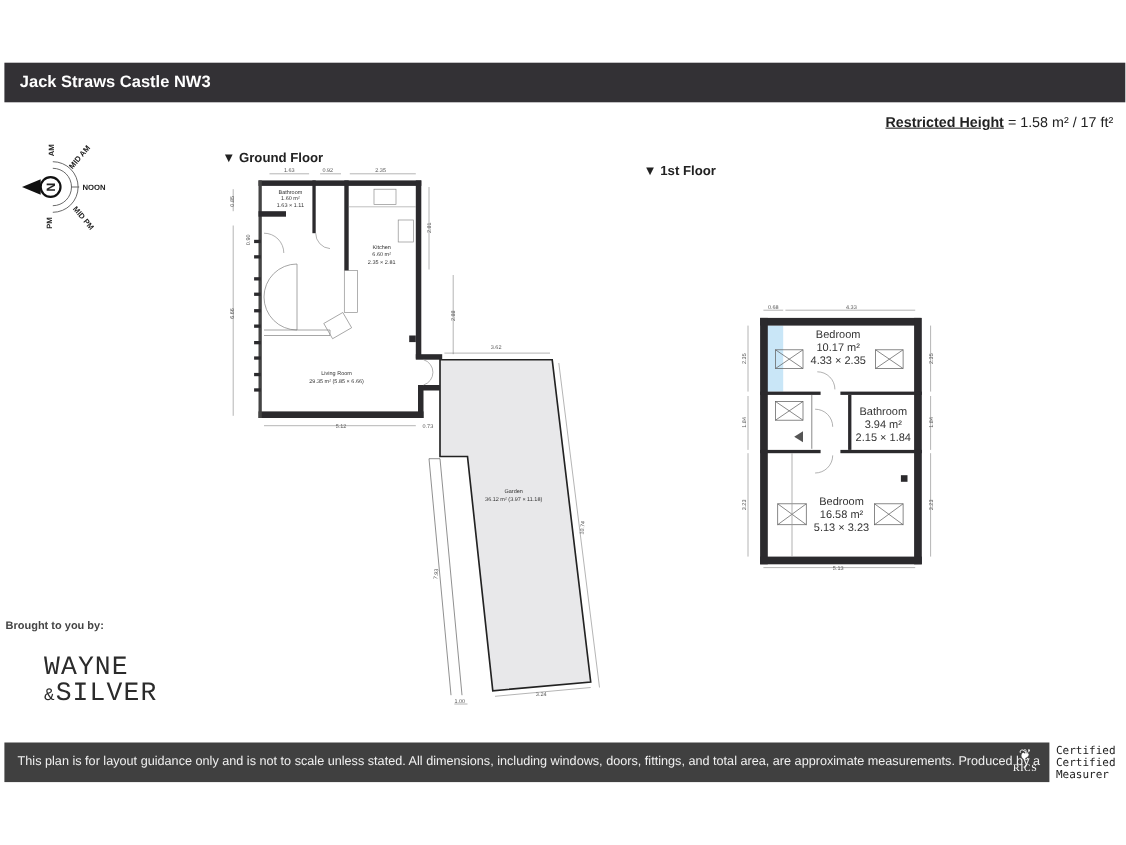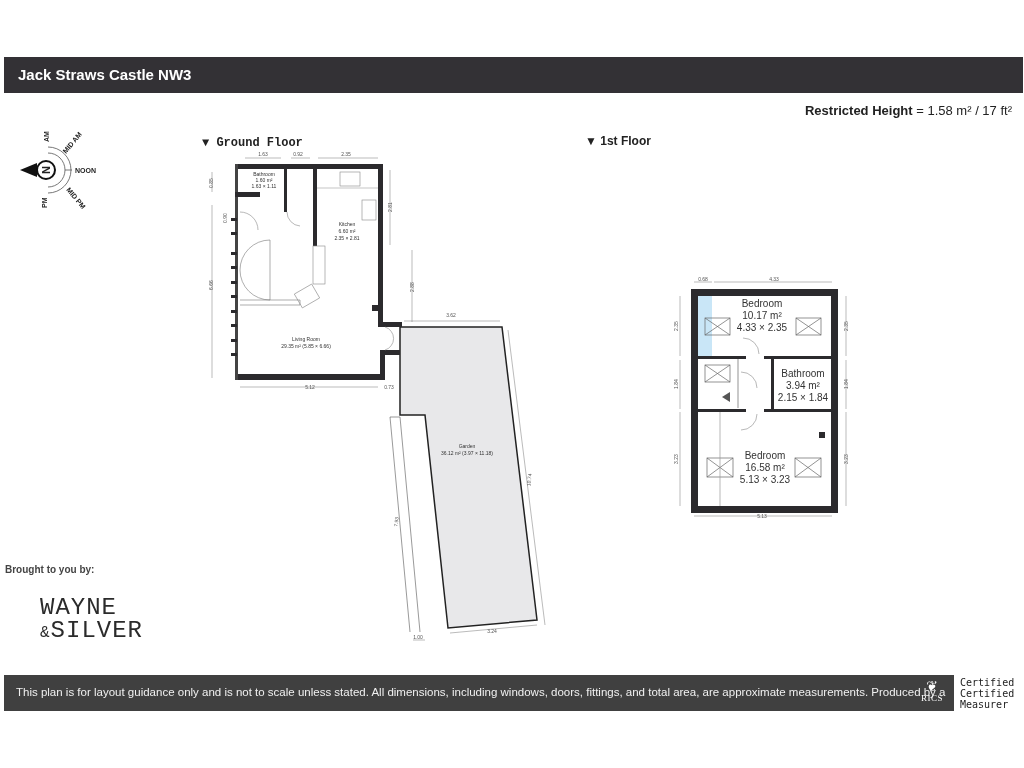--- a/index.html
+++ b/index.html
@@ -3,21 +3,21 @@
 <meta charset="utf-8">
 <style>
   html, body { margin:0; padding:0; background:#ffffff; }
   body { width:1024px; height:768px; position:relative; overflow:hidden; font-family:"Liberation Sans", sans-serif; color:#2f2d31; }
   .header-bar { position:absolute; left:4px; top:57px; width:1019px; height:36px; background:#333135; color:#fff; }
   .header-title { position:absolute; left:14px; top:9px; font-size:15px; font-weight:bold; }
   .header-area { position:absolute; right:12px; top:9px; font-size:15px; white-space:nowrap; }
   .header-area b { font-weight:bold; }
   .header-area .val { font-weight:normal; color:#e8e8e8; }
   .restricted { position:absolute; right:12px; top:103px; font-size:13px; color:#222; white-space:nowrap; }
-  .restricted b { font-weight:bold; }
+  .restricted b { font-weight:bold;text-decoration:underline; }
   .floor-label { position:absolute; font-size:12px; font-weight:bold; color:#222; }
   .plan-svg { position:absolute; left:0; top:0; }
   .brought { position:absolute; left:5px; top:564px; font-size:10px; color:#444;font-weight:bold; }
   .logo { position:absolute; left:8px; top:596px; font-family:Liberation Mono, monospace; color:#2b2b2b; font-size:24px; line-height:23px; letter-spacing:1px;margin-left:32px; }
   .footer-bar-full { position:absolute; left:4px; top:675px; width:950px; height:36px; background:#404040; color:#fff; }
   .footer-text { position:absolute; left:12px; top:11px; font-size:11.5px; color:#f0f0f0; white-space:nowrap; }
   .rics { position:absolute; left:914px; top:679px; width:36px; height:30px; color:#fff; text-align:center; }
   .rics-icon { font-size:14px; line-height:14px; }
   .rics-text { font-size:9px; font-weight:normal; letter-spacing:0.5px; font-family:"Liberation Serif", serif; }
   .certified { position:absolute; left:960px; top:677px; font-size:10px; font-weight:normal; line-height:11px; color:#222; font-family:"DejaVu Sans Mono", monospace; }
@@ -27,22 +27,22 @@
 
 <div class="header-bar">
   <div class="header-title">Jack Straws Castle NW3</div>
 </div>
 
 <div class="restricted">
   <b>Restricted Height</b>
   <span>= 1.58 m² / 17 ft²</span>
 </div>
 
-<div class="floor-label" style="left:202px; top:136px;font-family:Liberation Mono, monospace;">▼ Ground Floor</div>
-<div class="floor-label" style="left:585px; top:134px;">▼ 1st Floor</div>
+<div class="floor-label" style="left:202px; top:136px;">▼ Ground Floor</div>
+<div class="floor-label" style="left:585px; top:148px;">▼ 1st Floor</div>
 
 <svg class="plan-svg" width="1024" height="768" viewBox="0 0 1024 768">
 
   <g font-family="Liberation Sans, sans-serif" font-size="7" font-weight="bold" fill="#222">
     <path d="M48 147 A23 23 0 0 1 48 193" fill="none" stroke="#555" stroke-width="0.8"></path>
     <path d="M48 153 A17 17 0 0 1 48 187" fill="none" stroke="#555" stroke-width="0.8"></path>
     <line x1="65" y1="170" x2="72" y2="170" stroke="#555" stroke-width="0.8"></line>
     <polygon points="20,170 37,163 37,177" fill="#111"></polygon>
     <circle cx="46" cy="170" r="9" fill="#fff" stroke="#111" stroke-width="2"></circle>
     <text x="46" y="174" font-size="11" text-anchor="middle" transform="rotate(-90 46 170)">N</text>

